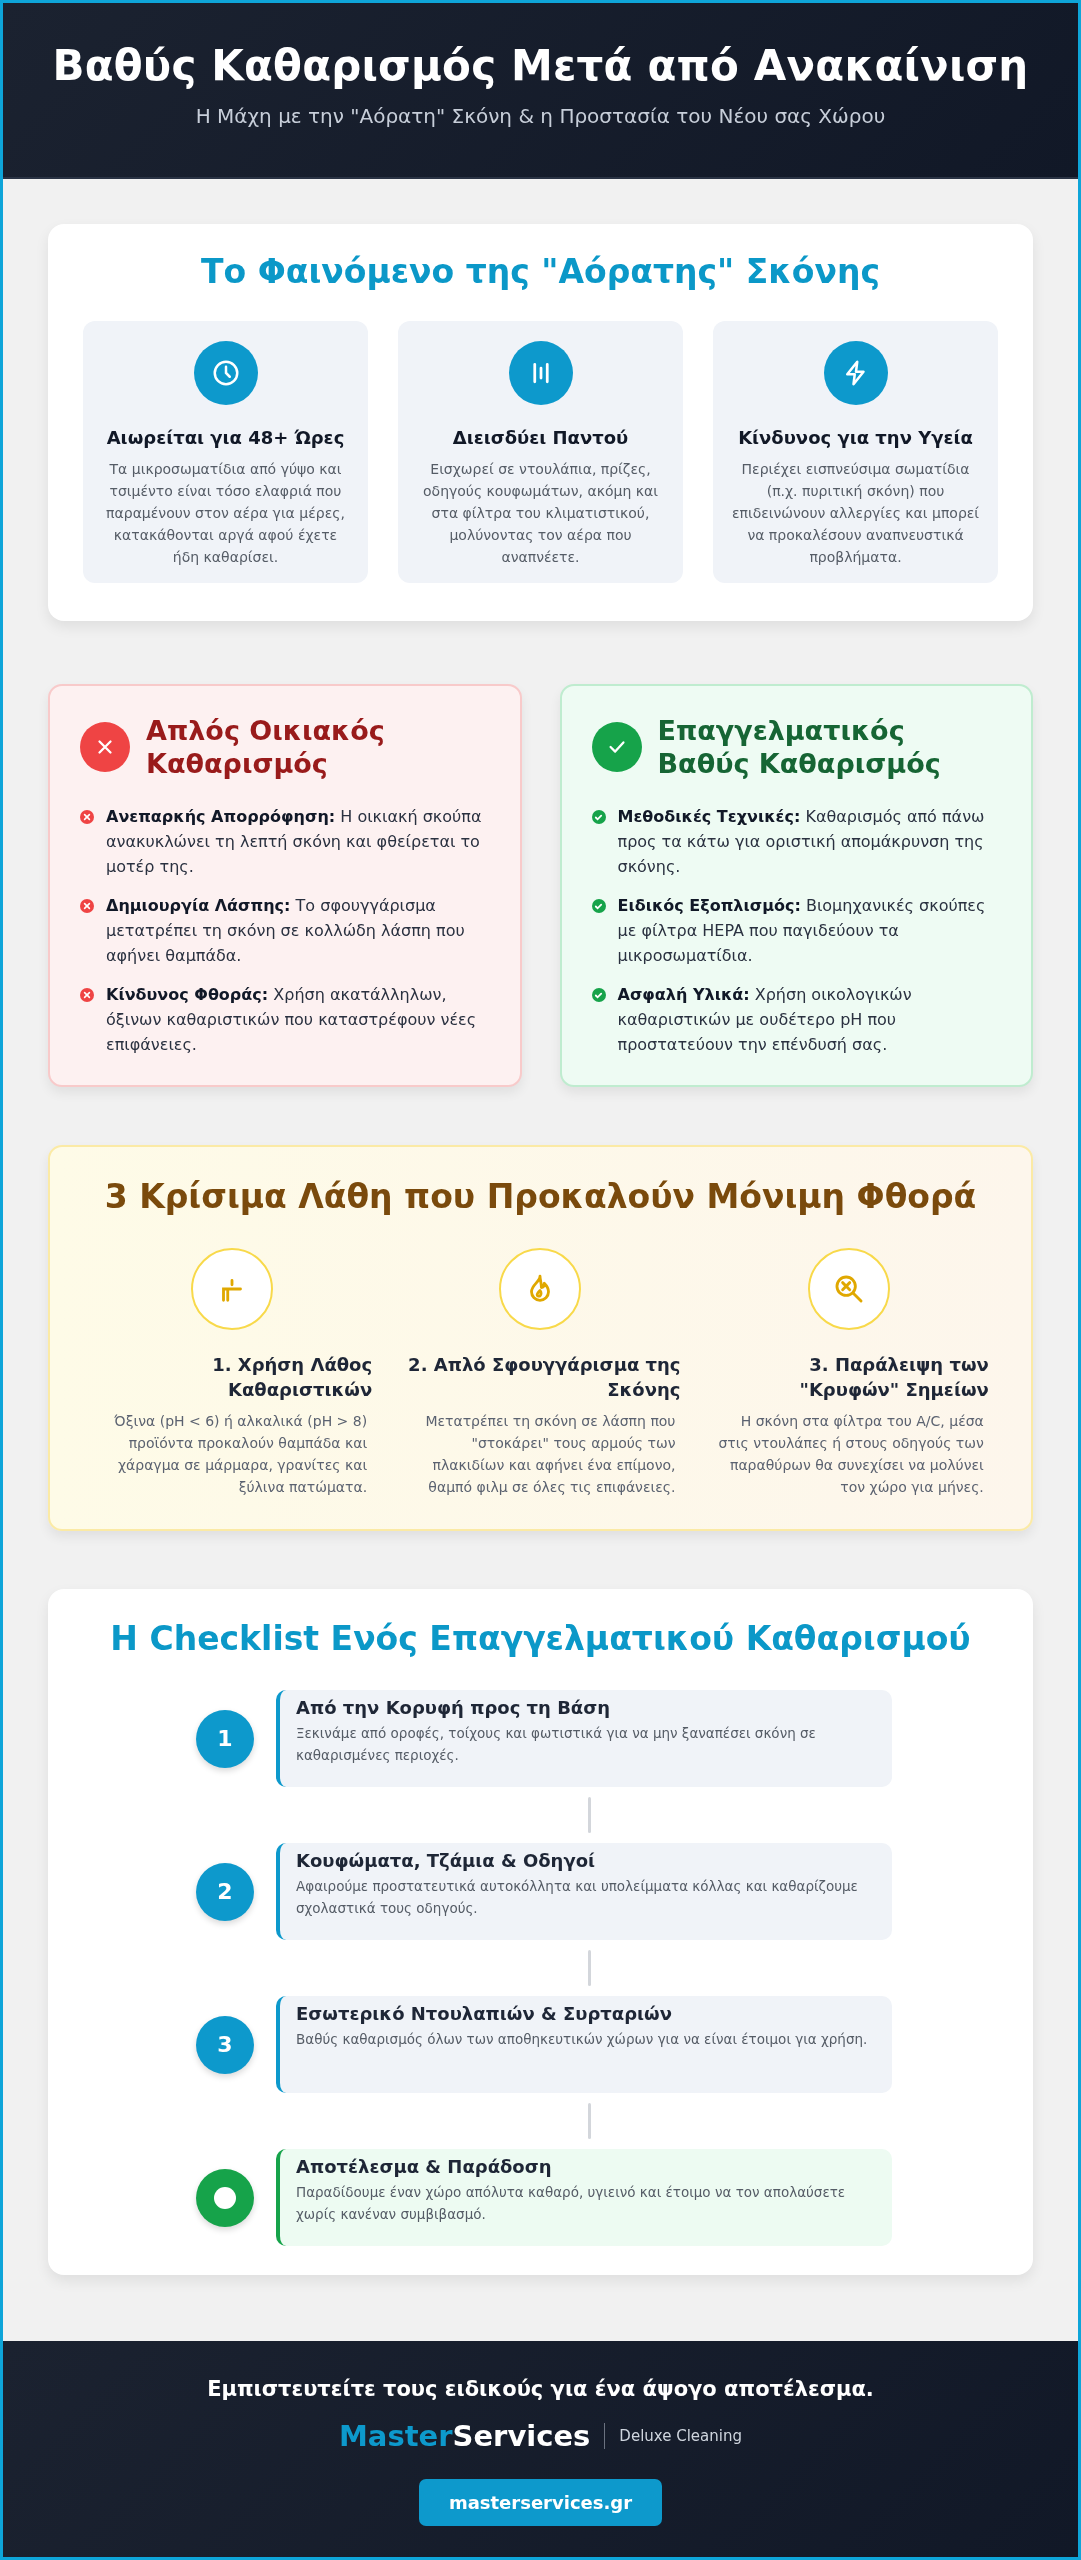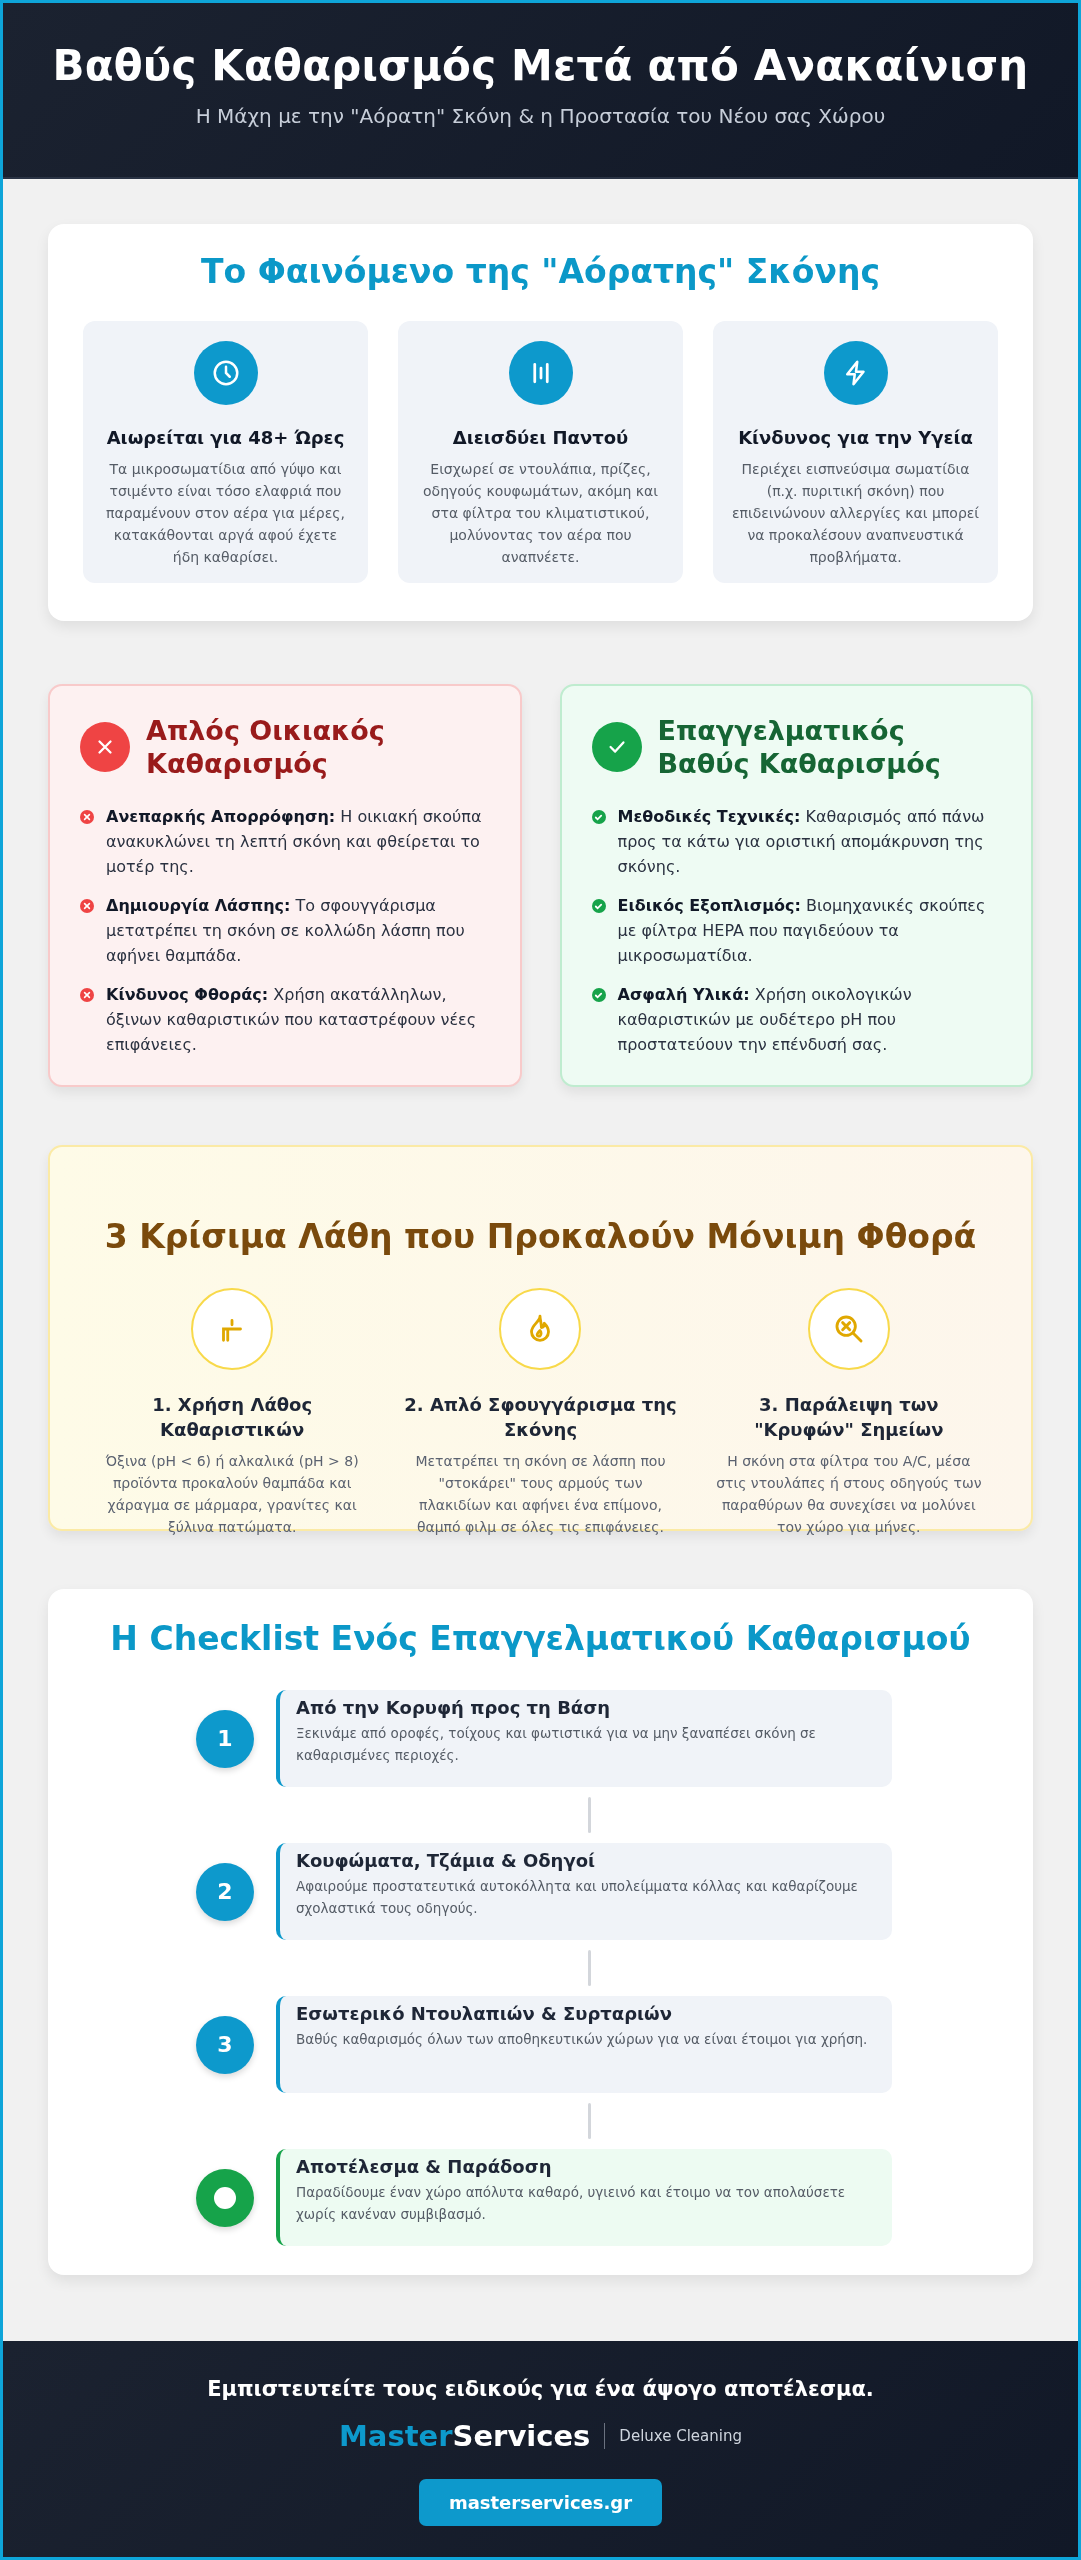--- a/index.html
+++ b/index.html
@@ -105,23 +105,23 @@
   .good .bullet { background: #16a34a; }
   .cmp-list b { color: #111827; }
   
   .mistakes {
     margin-top: 58px; height: 386px; border-radius: 14px;
     background: linear-gradient(90deg, #fefbe7 0%, #fdf6ec 100%);
     border: 2px solid #fbeaa5;
     box-shadow: 0 6px 12px rgba(0,0,0,0.07);
     padding-top: 30px;
   }
-  .mistakes .sec-title { color: #7a4a0c; margin-top: 40px; }
+  .mistakes .sec-title { color: #7a4a0c; }
   .mist-row { display: flex; margin-top: 32px; padding: 0 28px; }
-  .mist { flex: 1; text-align: center; }
+  .mist { flex: 1; text-align: right; }
   .m-icon {
     width: 82px; height: 82px; border-radius: 50%;
     background: #ffffff; border: 2px solid #f8d94a;
     margin: 0 auto; display: flex; align-items: center; justify-content: center;
   }
   .m-title {
     font-size: 18px; font-weight: bold; color: #1e2636; line-height: 25px;
     margin: 22px auto 0; width: 280px;
   }
   .m-text {

